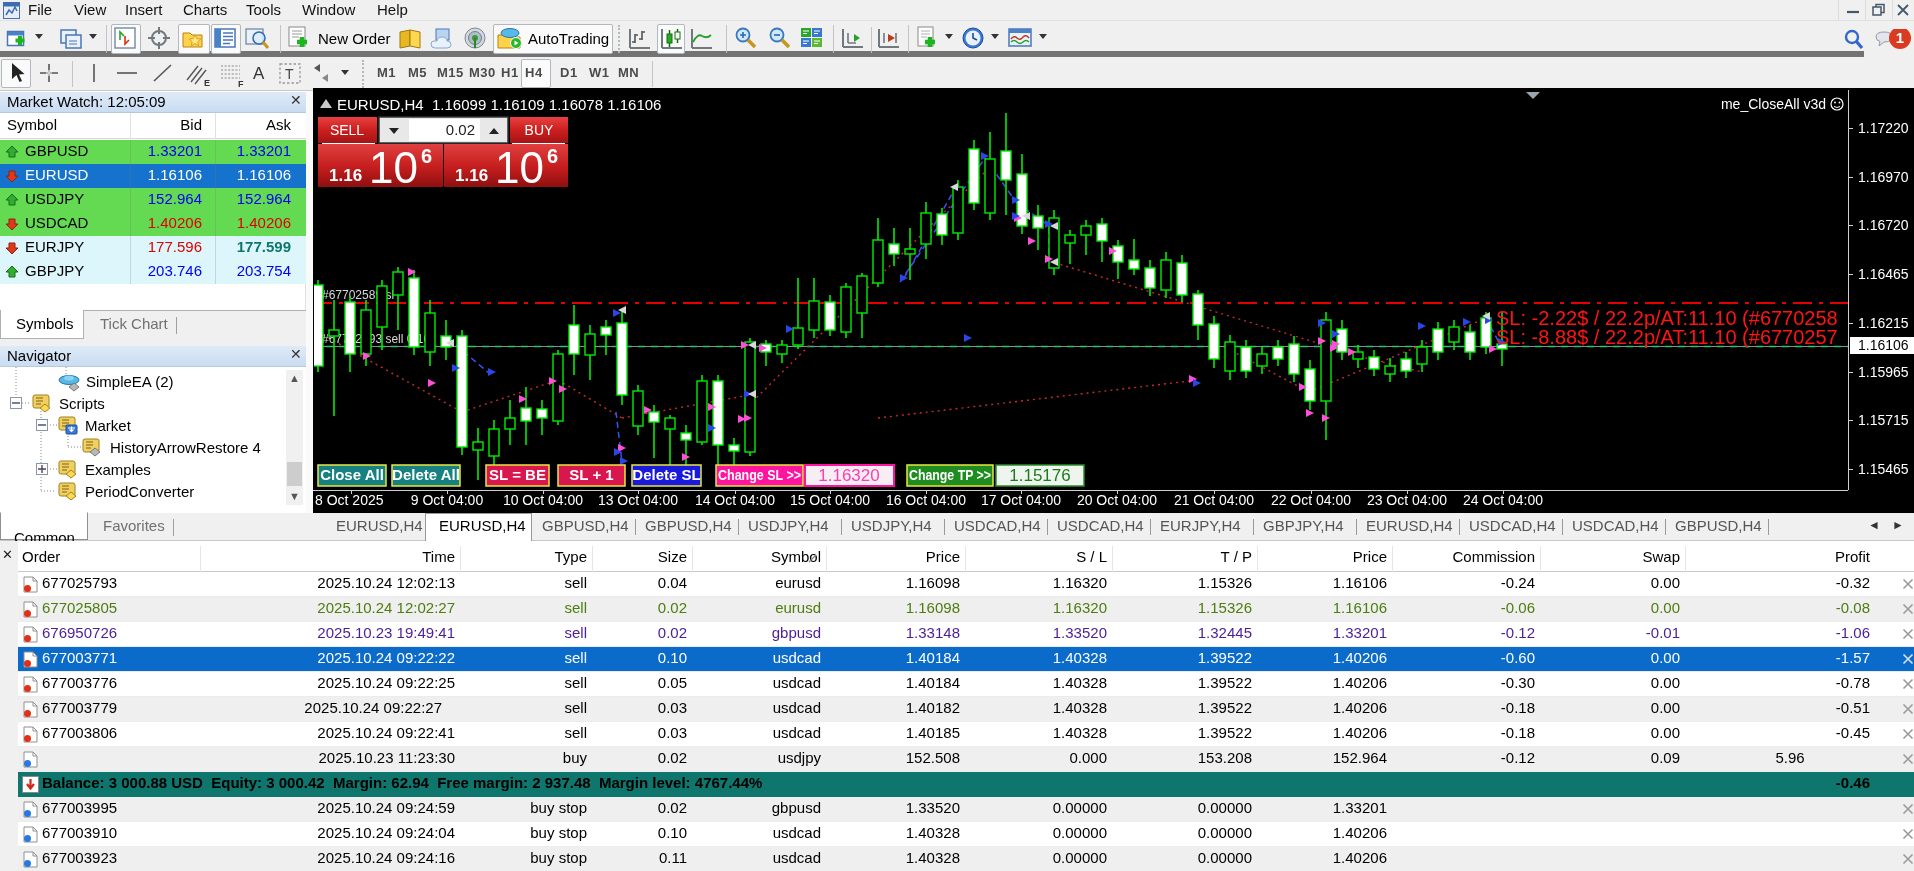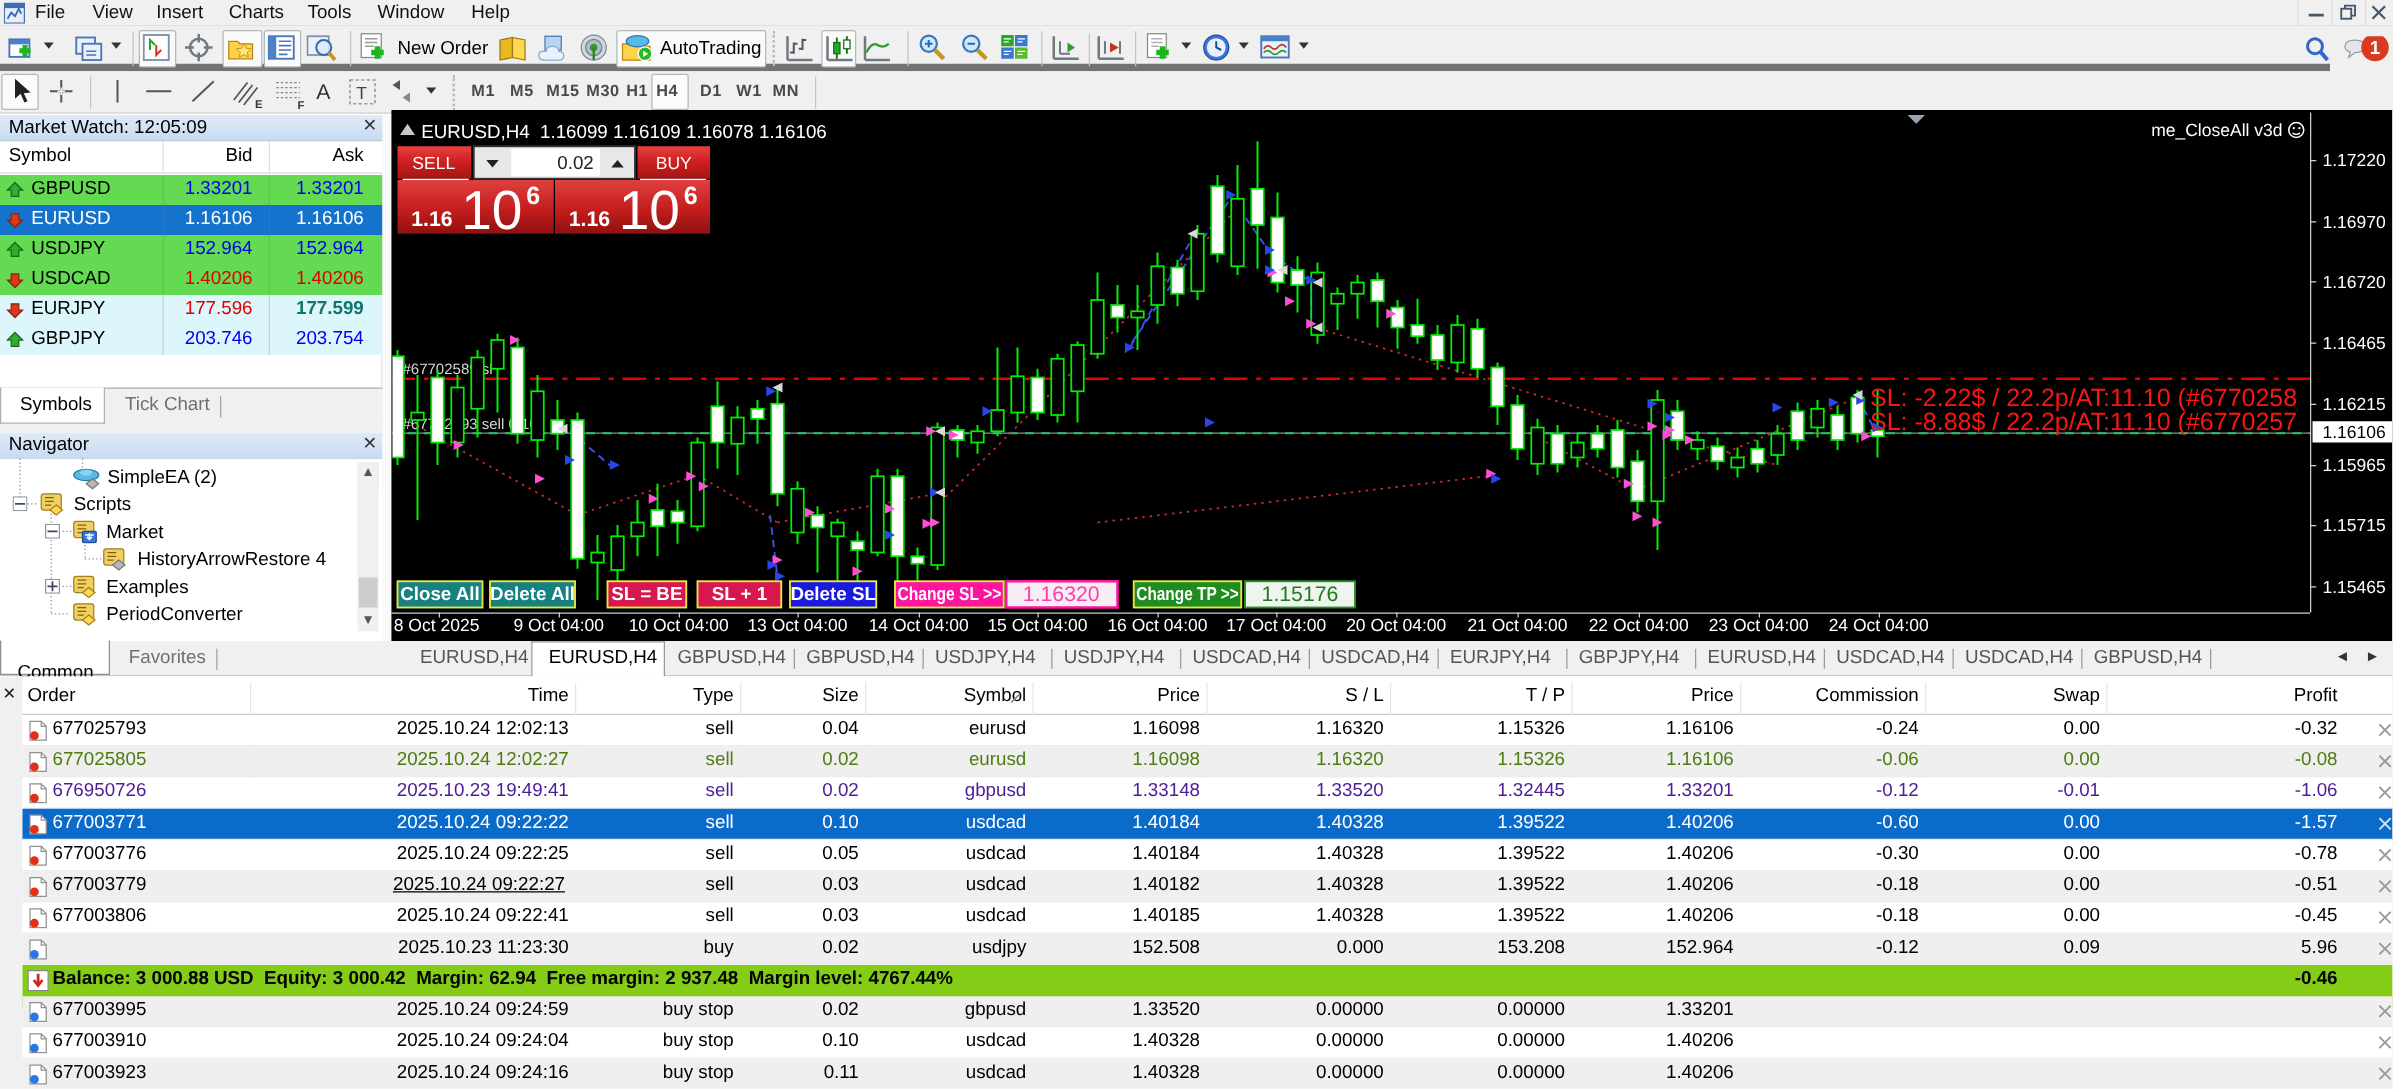--- a/index.html
+++ b/index.html
@@ -923,21 +923,21 @@
         </svg>
       </div>
       <div class="abs" style="left:18px;top:155px;width:1896px;height:1px;background:#ececec;"></div>
       <div class="abs" style="left:18px;top:156px;width:1896px;height:25px;background:#efefef;color:#000;">
         <svg class="abs" style="left:5px;top:4px" width="15" height="17">
           <path d="M1 1 H10 L14 5 V16 H1 Z" fill="#fff" stroke="#909090"></path>
           <path d="M10 1 V5 H14" fill="none" stroke="#909090"></path>
           <circle cx="4.5" cy="12.5" r="3.5" fill="#e03018"></circle>
         </svg>
         <span class="abs" style="left:24px;top:2px;">677003779</span>
-        <span class="abs" style="left:274px;top:2px;width:160px;text-align:right;text-decoration:underline;">2025.10.24 09:22:27</span>
+        <span class="abs" style="left:264px;top:2px;width:160px;text-align:right;">2025.10.24 09:22:27</span>
         <span class="abs" style="left:409px;top:2px;width:160px;text-align:right;">sell</span>
         <span class="abs" style="left:509px;top:2px;width:160px;text-align:right;">0.03</span>
         <span class="abs" style="left:643px;top:2px;width:160px;text-align:right;">usdcad</span>
         <span class="abs" style="left:782px;top:2px;width:160px;text-align:right;">1.40182</span>
         <span class="abs" style="left:929px;top:2px;width:160px;text-align:right;">1.40328</span>
         <span class="abs" style="left:1074px;top:2px;width:160px;text-align:right;">1.39522</span>
         <span class="abs" style="left:1209px;top:2px;width:160px;text-align:right;">1.40206</span>
         <span class="abs" style="left:1357px;top:2px;width:160px;text-align:right;">-0.18</span>
         <span class="abs" style="left:1502px;top:2px;width:160px;text-align:right;">0.00</span>
         <span class="abs" style="left:1692px;top:2px;width:160px;text-align:right;">-0.51</span>
@@ -979,27 +979,27 @@
         <span class="abs" style="left:277px;top:2px;width:160px;text-align:right;">2025.10.23 11:23:30</span>
         <span class="abs" style="left:409px;top:2px;width:160px;text-align:right;">buy</span>
         <span class="abs" style="left:509px;top:2px;width:160px;text-align:right;">0.02</span>
         <span class="abs" style="left:643px;top:2px;width:160px;text-align:right;">usdjpy</span>
         <span class="abs" style="left:782px;top:2px;width:160px;text-align:right;">152.508</span>
         <span class="abs" style="left:929px;top:2px;width:160px;text-align:right;">0.000</span>
         <span class="abs" style="left:1074px;top:2px;width:160px;text-align:right;">153.208</span>
         <span class="abs" style="left:1209px;top:2px;width:160px;text-align:right;">152.964</span>
         <span class="abs" style="left:1357px;top:2px;width:160px;text-align:right;">-0.12</span>
         <span class="abs" style="left:1502px;top:2px;width:160px;text-align:right;">0.09</span>
-        <span class="abs" style="left:1692px;top:2px;width:160px;text-align:right;">5.96</span>
+        <span class="abs" style="left:1692px;top:2px;width:160px;text-align:center;">5.96</span>
         <svg class="abs" style="left:1884px;top:6px" width="12" height="12">
           <path d="M1.5 1.5 L10.5 10.5 M10.5 1.5 L1.5 10.5" stroke="#9a9a9a" stroke-width="1.6"></path>
         </svg>
       </div>
       <div class="abs" style="left:18px;top:230px;width:1896px;height:1px;background:#ececec;"></div>
-      <div class="abs" style="left:18px;top:231px;width:1896px;height:35px;background:#84cc16;">
+      <div class="abs" style="left:18px;top:231px;width:1896px;height:35px;background:#0f766e;">
         <svg class="abs" style="left:4px;top:4px" width="17" height="17">
           <rect x="0.5" y="0.5" width="16" height="16" fill="#fff" stroke="#888"></rect>
           <path d="M8.5 3 V11 M5 8 L8.5 12.5 L12 8" stroke="#d02818" stroke-width="2.2" fill="none"></path>
         </svg>
         <span class="abs" style="left:24px;top:2px;font-weight:bold;">Balance: 3 000.88 USD&nbsp;&nbsp;Equity: 3 000.42&nbsp;&nbsp;Margin: 62.94&nbsp;&nbsp;Free margin: 2 937.48&nbsp;&nbsp;Margin level: 4767.44%</span>
         <span class="abs" style="left:1692px;top:2px;width:160px;text-align:right;font-weight:bold;">-0.46</span>
       </div>
       <div class="abs" style="left:18px;top:256px;width:1896px;height:25px;background:#efefef;color:#000;">
         <svg class="abs" style="left:5px;top:4px" width="15" height="17">
           <path d="M1 1 H10 L14 5 V16 H1 Z" fill="#fff" stroke="#909090"></path>

